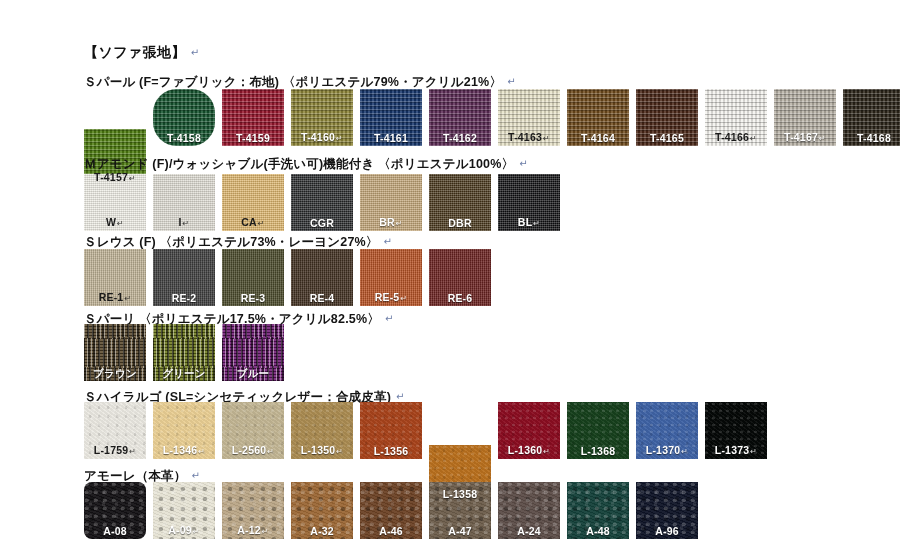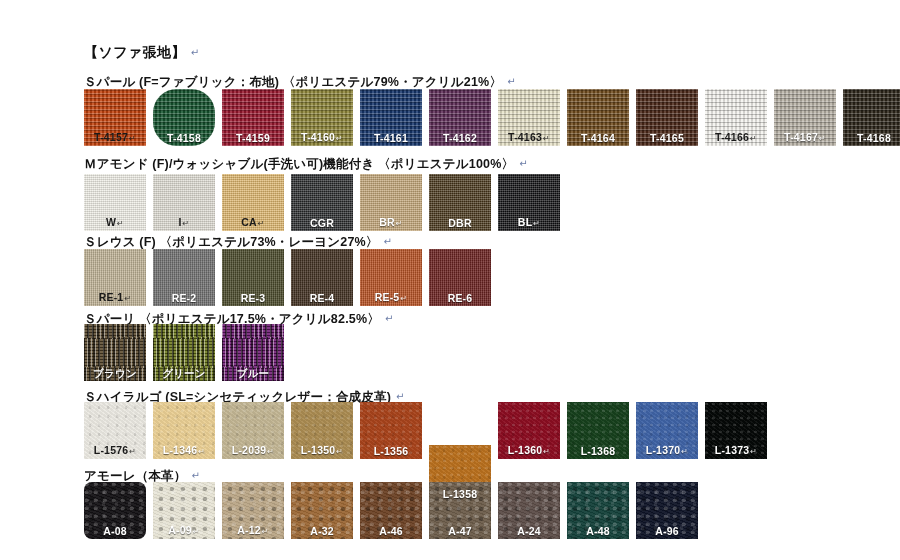--- a/index.html
+++ b/index.html
@@ -136,21 +136,21 @@
 <body>
 
 <div id="sheet">
 
   <div class="doc-title">
     <span>【ソファ張地】</span><span class="pilcrow">↵</span>
   </div>
 
 <div class="section-head" style="left: 84px; top: 58px;"><span>Ｓパール (F=ファブリック：布地) 〈ポリエステル79%・アクリル21%〉</span><span class="pilcrow">↵</span></div>
     <div class="swatch-row" style="left: 84px; top: 73px;">
-      <div class="swatch" title="T-4157" style="background: #c2410c;">
+      <div class="swatch" title="T-4157" style="background: #4d7c0f; margin-top: 40px;">
         <div class="tex tex-basket"></div>
         <div class="lbl lbl-dark"><span>T-4157</span><span class="pc">↵</span></div>
       </div>
       <div class="swatch" title="T-4158" style="background: #14532d; border-radius: 24px;">
         <div class="tex tex-basket"></div>
         <div class="lbl lbl-light"><span>T-4158</span></div>
       </div>
       <div class="swatch" title="T-4159" style="background: rgb(151, 22, 44);">
         <div class="tex tex-basket"></div>
         <div class="lbl lbl-light"><span>T-4159</span></div>
@@ -222,21 +222,21 @@
         <div class="tex tex-linen"></div>
         <div class="lbl lbl-light"><span>BL</span><span class="pc">↵</span></div>
       </div>
     </div>
     <div class="section-head" style="left: 84px; top: 218px;"><span>Ｓレウス (F) 〈ポリエステル73%・レーヨン27%〉</span><span class="pilcrow">↵</span></div>
     <div class="swatch-row" style="left: 84px; top: 233px;">
       <div class="swatch" title="RE-1" style="background: rgb(196, 183, 154);">
         <div class="tex tex-slub"></div>
         <div class="lbl lbl-dark"><span>RE-1</span><span class="pc">↵</span></div>
       </div>
-      <div class="swatch" title="RE-2" style="background: #737373;">
+      <div class="swatch" title="RE-2" style="background: #404040;">
         <div class="tex tex-slub"></div>
         <div class="lbl lbl-light"><span>RE-2</span></div>
       </div>
       <div class="swatch" title="RE-3" style="background: rgb(76, 76, 44);">
         <div class="tex tex-slub"></div>
         <div class="lbl lbl-light"><span>RE-3</span></div>
       </div>
       <div class="swatch" title="RE-4" style="background: rgb(67, 49, 34);">
         <div class="tex tex-slub"></div>
         <div class="lbl lbl-light"><span>RE-4</span></div>
@@ -262,29 +262,29 @@
       </div>
       <div class="swatch" title="ブルー" style="background: #701a75;">
         <div class="tex tex-boucle"></div>
         <div class="lbl lbl-light"><span>ブルー</span></div>
       </div>
     </div>
     <div class="section-head" style="left: 84px; top: 373px;"><span>Ｓハイラルゴ (SL=シンセティックレザー：合成皮革)</span><span class="pilcrow">↵</span></div>
     <div class="swatch-row" style="left: 84px; top: 386px;">
       <div class="swatch" title="L-1344" style="background: rgb(235, 233, 226);">
         <div class="tex tex-pebble-soft"></div>
-        <div class="lbl lbl-dark"><span>L-1576</span><span class="pc">↵</span></div>
+        <div class="lbl lbl-dark"><span>L-1759</span><span class="pc">↵</span></div>
       </div>
       <div class="swatch" title="L-1346" style="background: rgb(234, 207, 148);">
         <div class="tex tex-pebble-soft"></div>
         <div class="lbl lbl-light"><span>L-1346</span><span class="pc">↵</span></div>
       </div>
       <div class="swatch" title="L-1349" style="background: rgb(195, 182, 148);">
         <div class="tex tex-pebble-soft"></div>
-        <div class="lbl lbl-light"><span>L-2039</span><span class="pc">↵</span></div>
+        <div class="lbl lbl-light"><span>L-2560</span><span class="pc">↵</span></div>
       </div>
       <div class="swatch" title="L-1350" style="background: rgb(171, 140, 82);">
         <div class="tex tex-pebble-soft"></div>
         <div class="lbl lbl-light"><span>L-1350</span><span class="pc">↵</span></div>
       </div>
       <div class="swatch" title="L-1356" style="background: rgb(168, 67, 27);">
         <div class="tex tex-pebble-soft"></div>
         <div class="lbl lbl-light"><span>L-1356</span></div>
       </div>
       <div class="swatch" title="L-1358" style="background: rgb(185, 112, 30); margin-top: 43px;">

